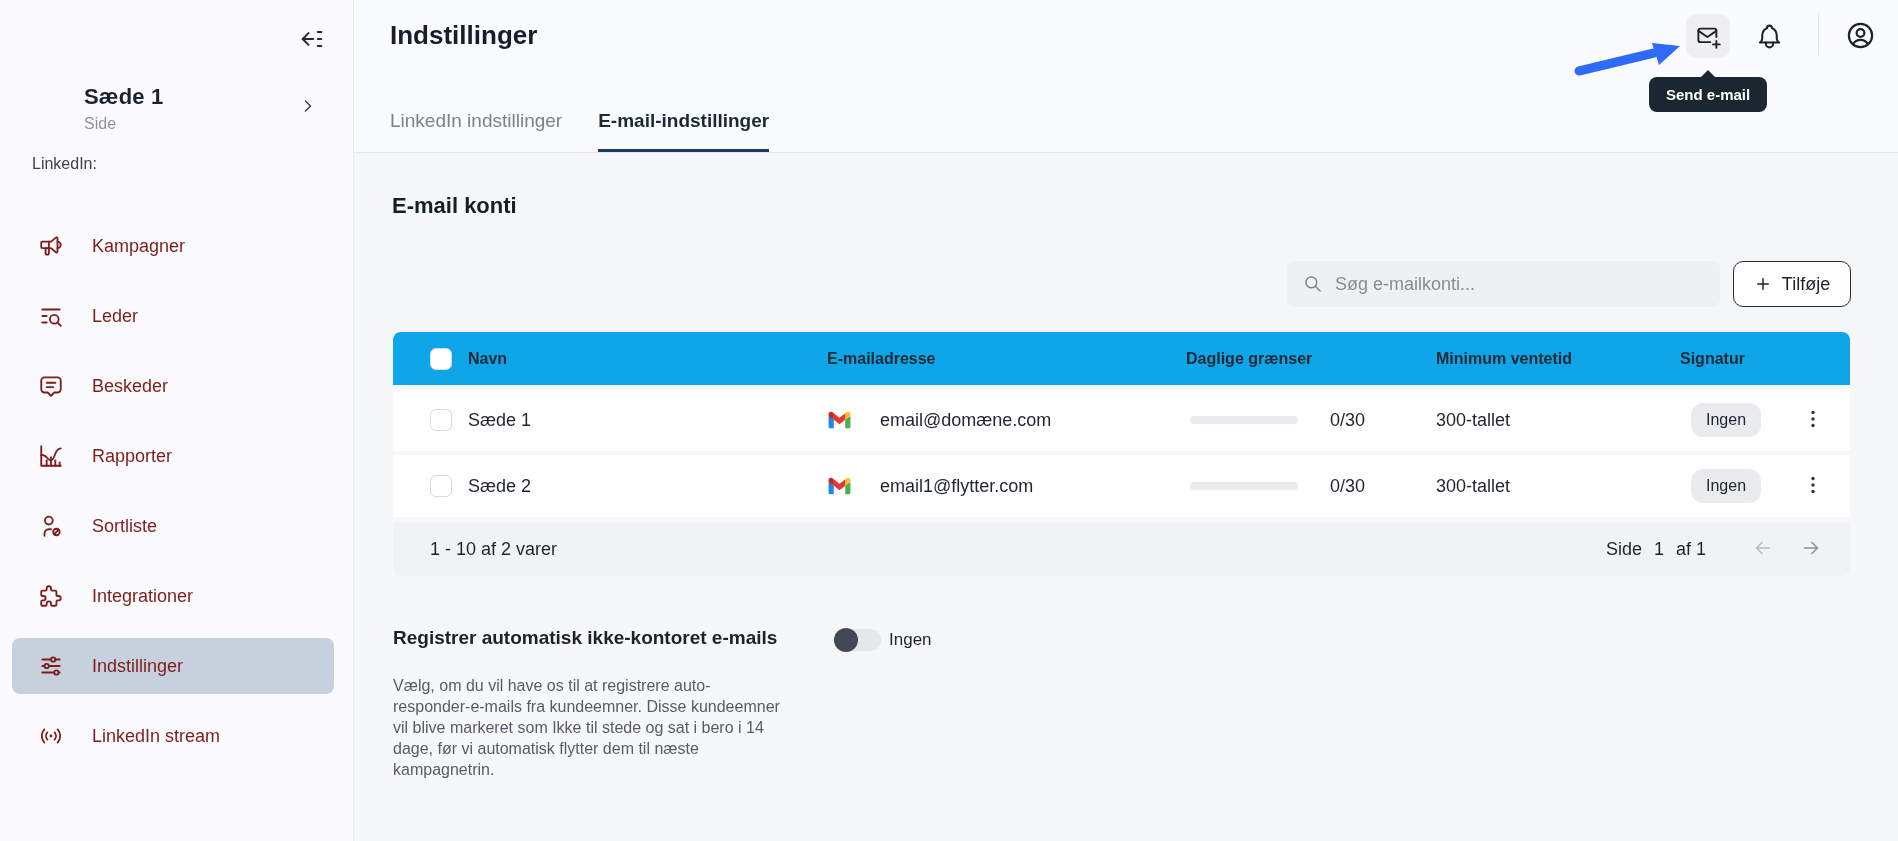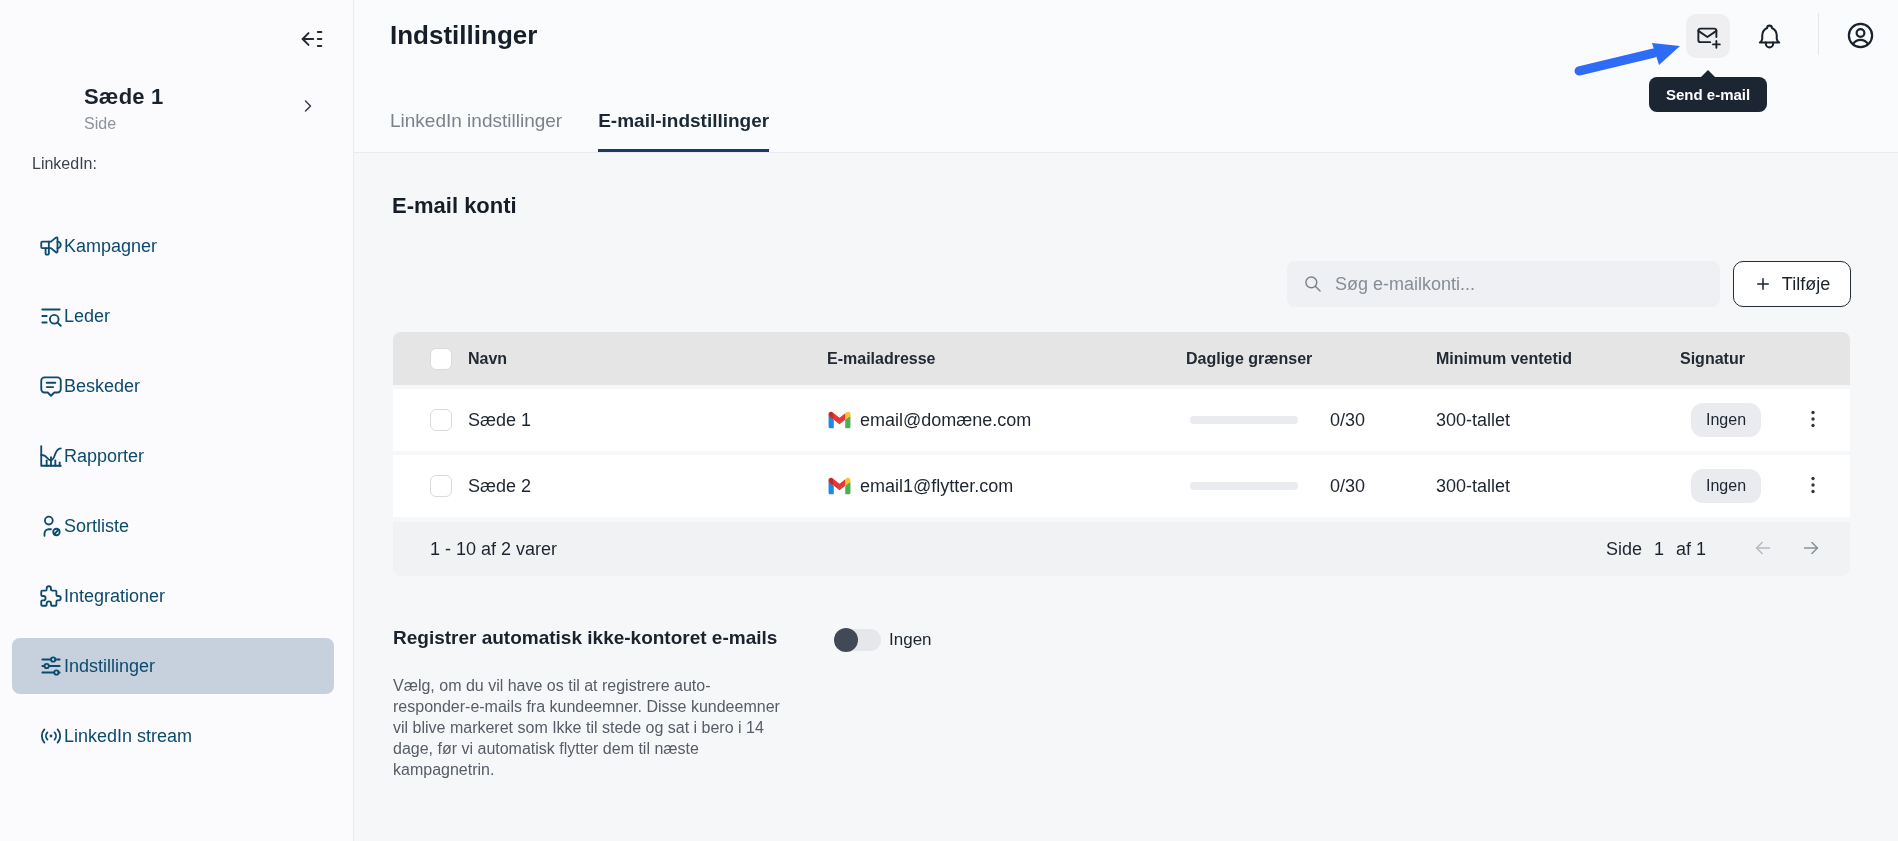--- a/index.html
+++ b/index.html
@@ -13,21 +13,21 @@
   .collapse-btn svg { width:28px; height:28px; }
   .seat { position:absolute; left:84px; top:84px; }
   .seat-name { font-size:22px; font-weight:700; color:#1a222c; letter-spacing:.2px; }
   .seat-sub { font-size:16px; color:#8d939b; margin-top:5px; }
   .seat-chevron { position:absolute; left:298px; top:96px; color:#333b45; }
   .seat-chevron svg { width:20px; height:20px; }
   .li-status { position:absolute; left:32px; top:155px; display:flex; align-items:center; gap:14px; }
   .li-label { font-size:16px; color:#3c434c; }
   .li-badge { display:flex; align-items:center; gap:18px; background:#f3e9d9; border-radius:14px; padding:10px 16px; font-size:15px; color:#33302a; }
   .nav { position:absolute; left:12px; top:218px; width:322px; display:flex; flex-direction:column; gap:14px; }
-  .nav-item { height:56px; display:flex; align-items:center; padding-left:26px; border-radius:8px; font-size:18px; color:#0c4a6e; cursor:pointer; }
+  .nav-item { height:56px; display:flex; align-items:center; padding-left:26px; gap:28px; border-radius:8px; font-size:18px; color:#7f1d1d; cursor:pointer; }
   .nav-item.active { background:#c7d1dd; }
   .nav-item svg { width:26px; height:26px; flex:none; }
   .icon-stroke { fill:none; stroke:currentColor; stroke-width:1.7; stroke-linecap:round; stroke-linejoin:round; }
 
   
   .main { position:absolute; left:354px; top:0; width:1544px; height:841px; background:#f6f7f9; }
   .main-header { position:relative; width:100%; height:153px; background:#fafbfc; border-bottom:1px solid #e9ebee; }
   .page-title { position:absolute; left:36px; top:20px; font-size:26px; font-weight:700; color:#161f29; }
   .tabs { position:absolute; left:36px; bottom:0; display:flex; gap:36px; }
   .tab { font-size:19px; padding-bottom:20px; color:#7b828c; cursor:pointer; }
@@ -46,31 +46,31 @@
   
   .section-title { position:absolute; left:38px; top:193px; font-size:22px; font-weight:700; color:#151d26; }
   .searchbox { position:absolute; left:933px; top:261px; width:433px; height:46px; background:#eef0f3; border-radius:8px; display:flex; align-items:center; padding:0 16px; gap:12px; color:#7b828c; }
   .searchbox svg { width:20px; height:20px; flex:none; }
   .searchbox input { flex:1; border:none; background:transparent; outline:none; font-size:18px; font-family:inherit; color:#30383f; }
   .searchbox input::placeholder { color:#868d96; }
   .add-btn { position:absolute; left:1379px; top:261px; width:118px; height:46px; background:#fff; border:1px solid #242c35; border-radius:10px; display:flex; align-items:center; justify-content:center; gap:10px; font-size:18px; font-family:inherit; color:#1a222c; cursor:pointer; }
   .add-btn svg { width:18px; height:18px; }
 
   .table { position:absolute; left:39px; top:332px; width:1457px; }
-  .thead { position:relative; height:53px; background:#e5e5e5; border-radius:8px 8px 0 0; font-size:16px; font-weight:700; color:#222a33; }
+  .thead { position:relative; height:53px; background:#0ea5e9; border-radius:8px 8px 0 0; font-size:16px; font-weight:700; color:#222a33; }
   .trow { position:relative; height:62px; background:#fff; margin-top:4px; font-size:18px; color:#1d2530; }
   .tfoot { position:relative; height:54px; background:#f0f2f4; border-radius:0 0 8px 8px; margin-top:5px; font-size:18px; color:#1d2530; }
   .cell { position:absolute; top:50%; transform:translateY(-50%); white-space:nowrap; }
   .checkbox { position:absolute; left:37px; top:50%; transform:translateY(-50%); width:22px; height:22px; background:#fff; border:1px solid #d7dade; border-radius:6px; cursor:pointer; }
   .col-name { left:75px; }
   .col-email { left:434px; }
   .col-daily { left:793px; }
   .col-wait { left:1043px; }
   .col-sig { left:1287px; }
-  .email-cell { left:434px; display:flex; align-items:center; gap:8px; }
+  .email-cell { left:434px; display:flex; align-items:center; gap:28px; }
   .email-cell svg { width:25px; height:25px; }
   .progressbar { position:absolute; left:797px; top:50%; transform:translateY(-50%); width:108px; height:8px; background:#e9ebee; border-radius:4px; }
   .daily-val { left:937px; }
   .pill { position:absolute; left:1298px; top:50%; transform:translateY(-50%); background:#e9ebee; border-radius:12px; padding:8px 15px; font-size:16px; }
   .kebab-btn { position:absolute; left:1404px; top:50%; transform:translateY(-50%); width:32px; height:32px; background:none; border:none; color:#30383f; cursor:pointer; }
   .kebab-btn svg { width:24px; height:24px; }
   .foot-left { left:37px; }
   .foot-right { position:absolute; right:22px; top:0; height:100%; display:flex; align-items:center; gap:14px; }
   .page-info { display:flex; gap:12px; margin-right:26px; }
   .pg-btn { background:none; border:none; width:34px; height:34px; cursor:pointer; color:#8a9098; }

